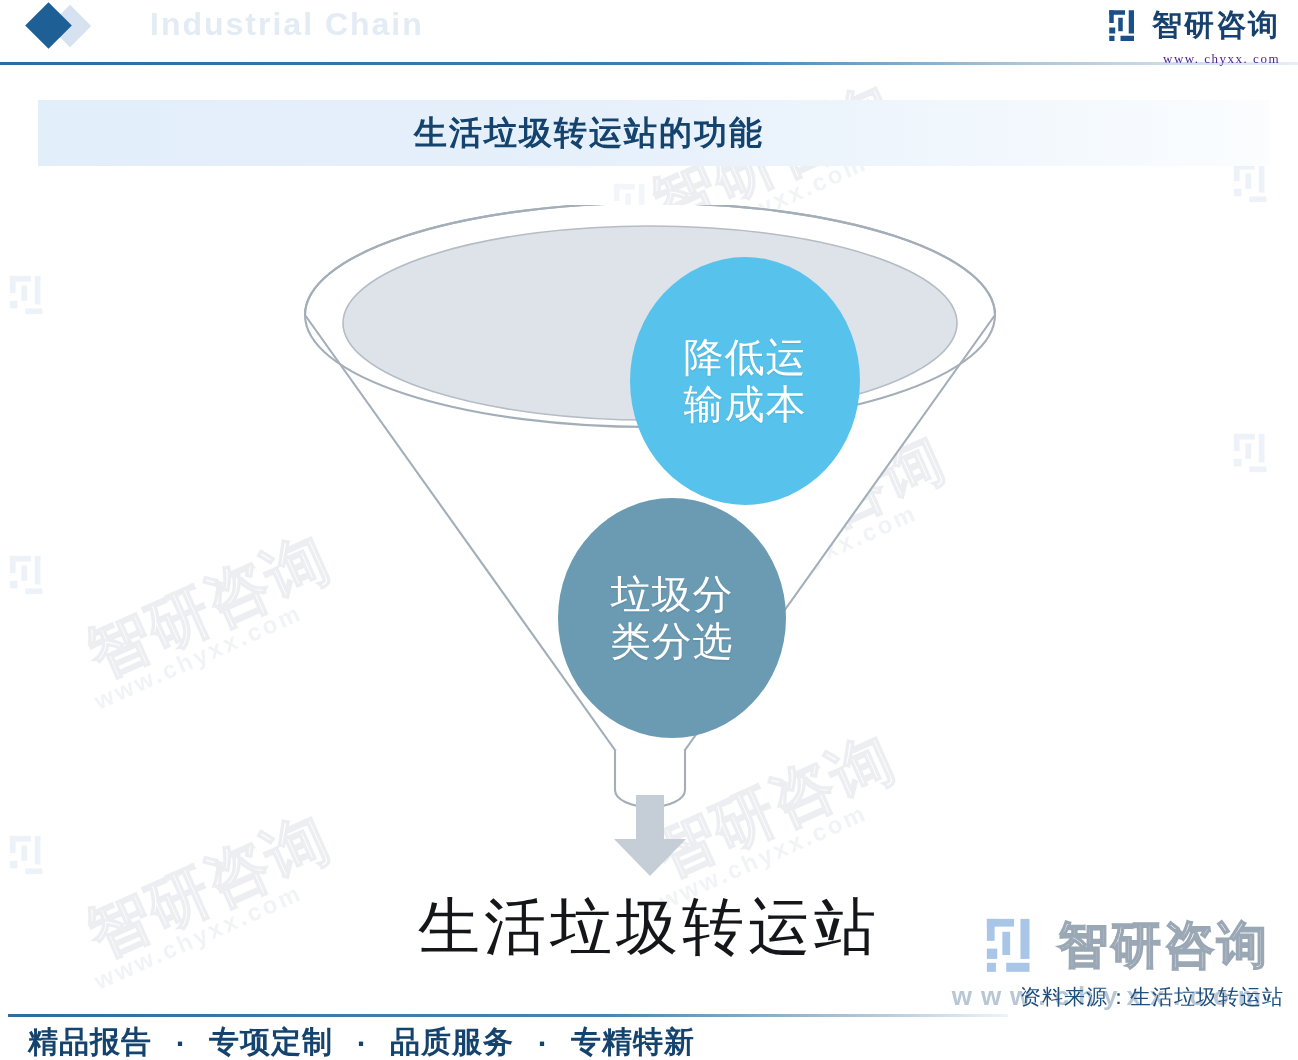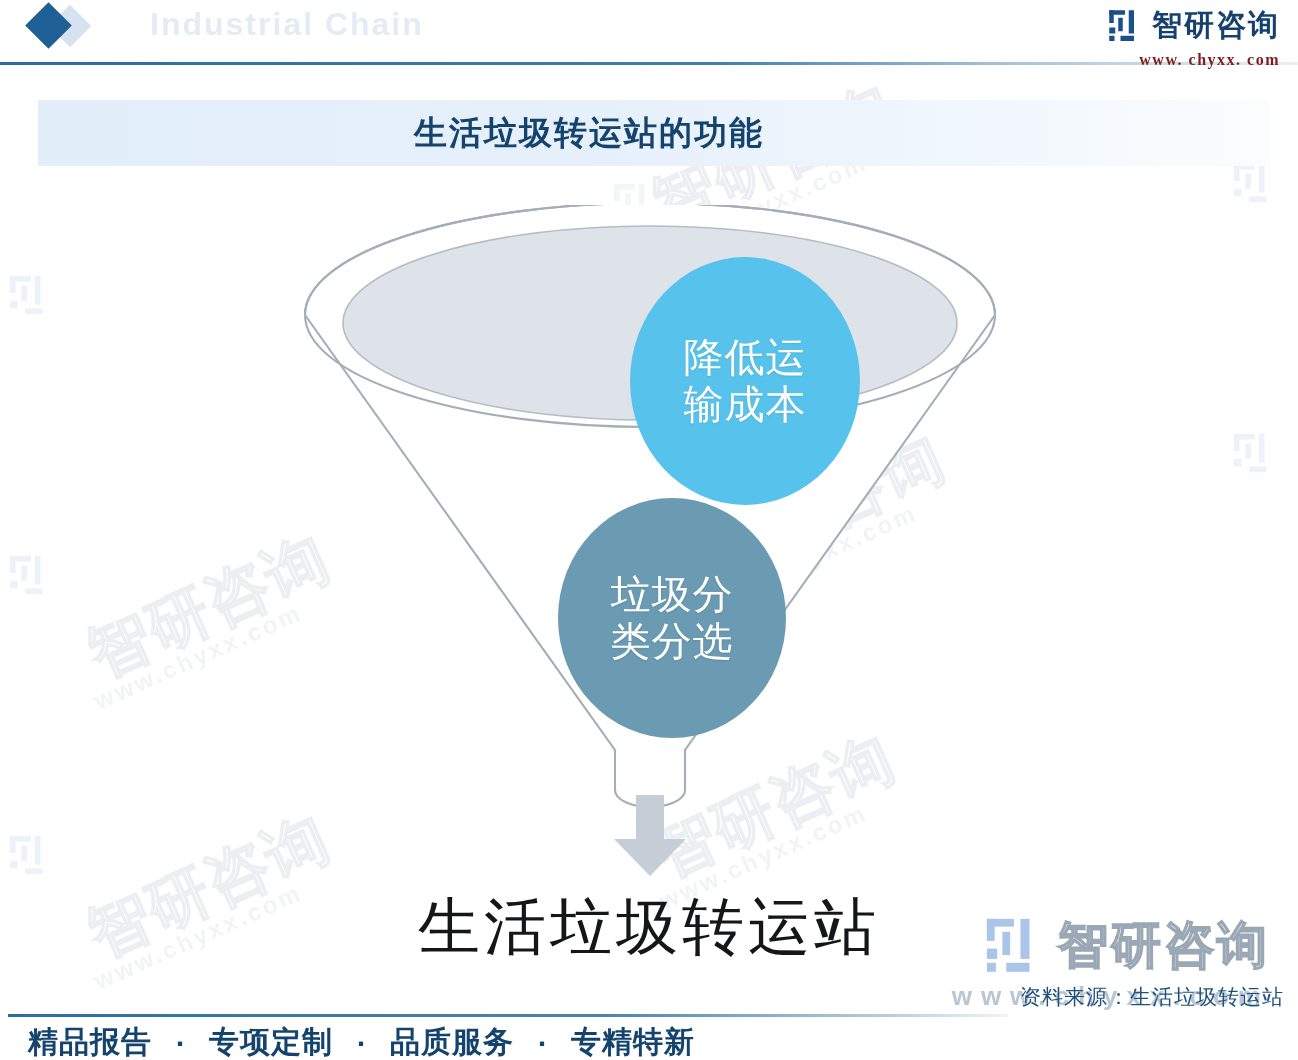--- a/index.html
+++ b/index.html
@@ -130,23 +130,23 @@
     white-space: nowrap;
   }
   .brand-url-row {
     display: flex;
     align-items: center;
     justify-content: flex-end;
     margin-top: 5px;
   }
   .brand-url {
     font-family: "Liberation Serif", serif;
-    font-size: 16px;
-    font-weight: 700;
-    color: #7f1d1d;
+    font-size: 13px;
+    font-weight: 400;
+    color: #4c1d95;
     letter-spacing: 1.5px;
     white-space: nowrap;
   }
 
   
   .title-band {
     position: absolute;
     left: 38px; top: 100px;
     width: 1232px; height: 66px;
     background: linear-gradient(to right, #e2eefa 0%, #e6f0fb 45%, #f2f8fd 80%, #fbfdff 100%);

